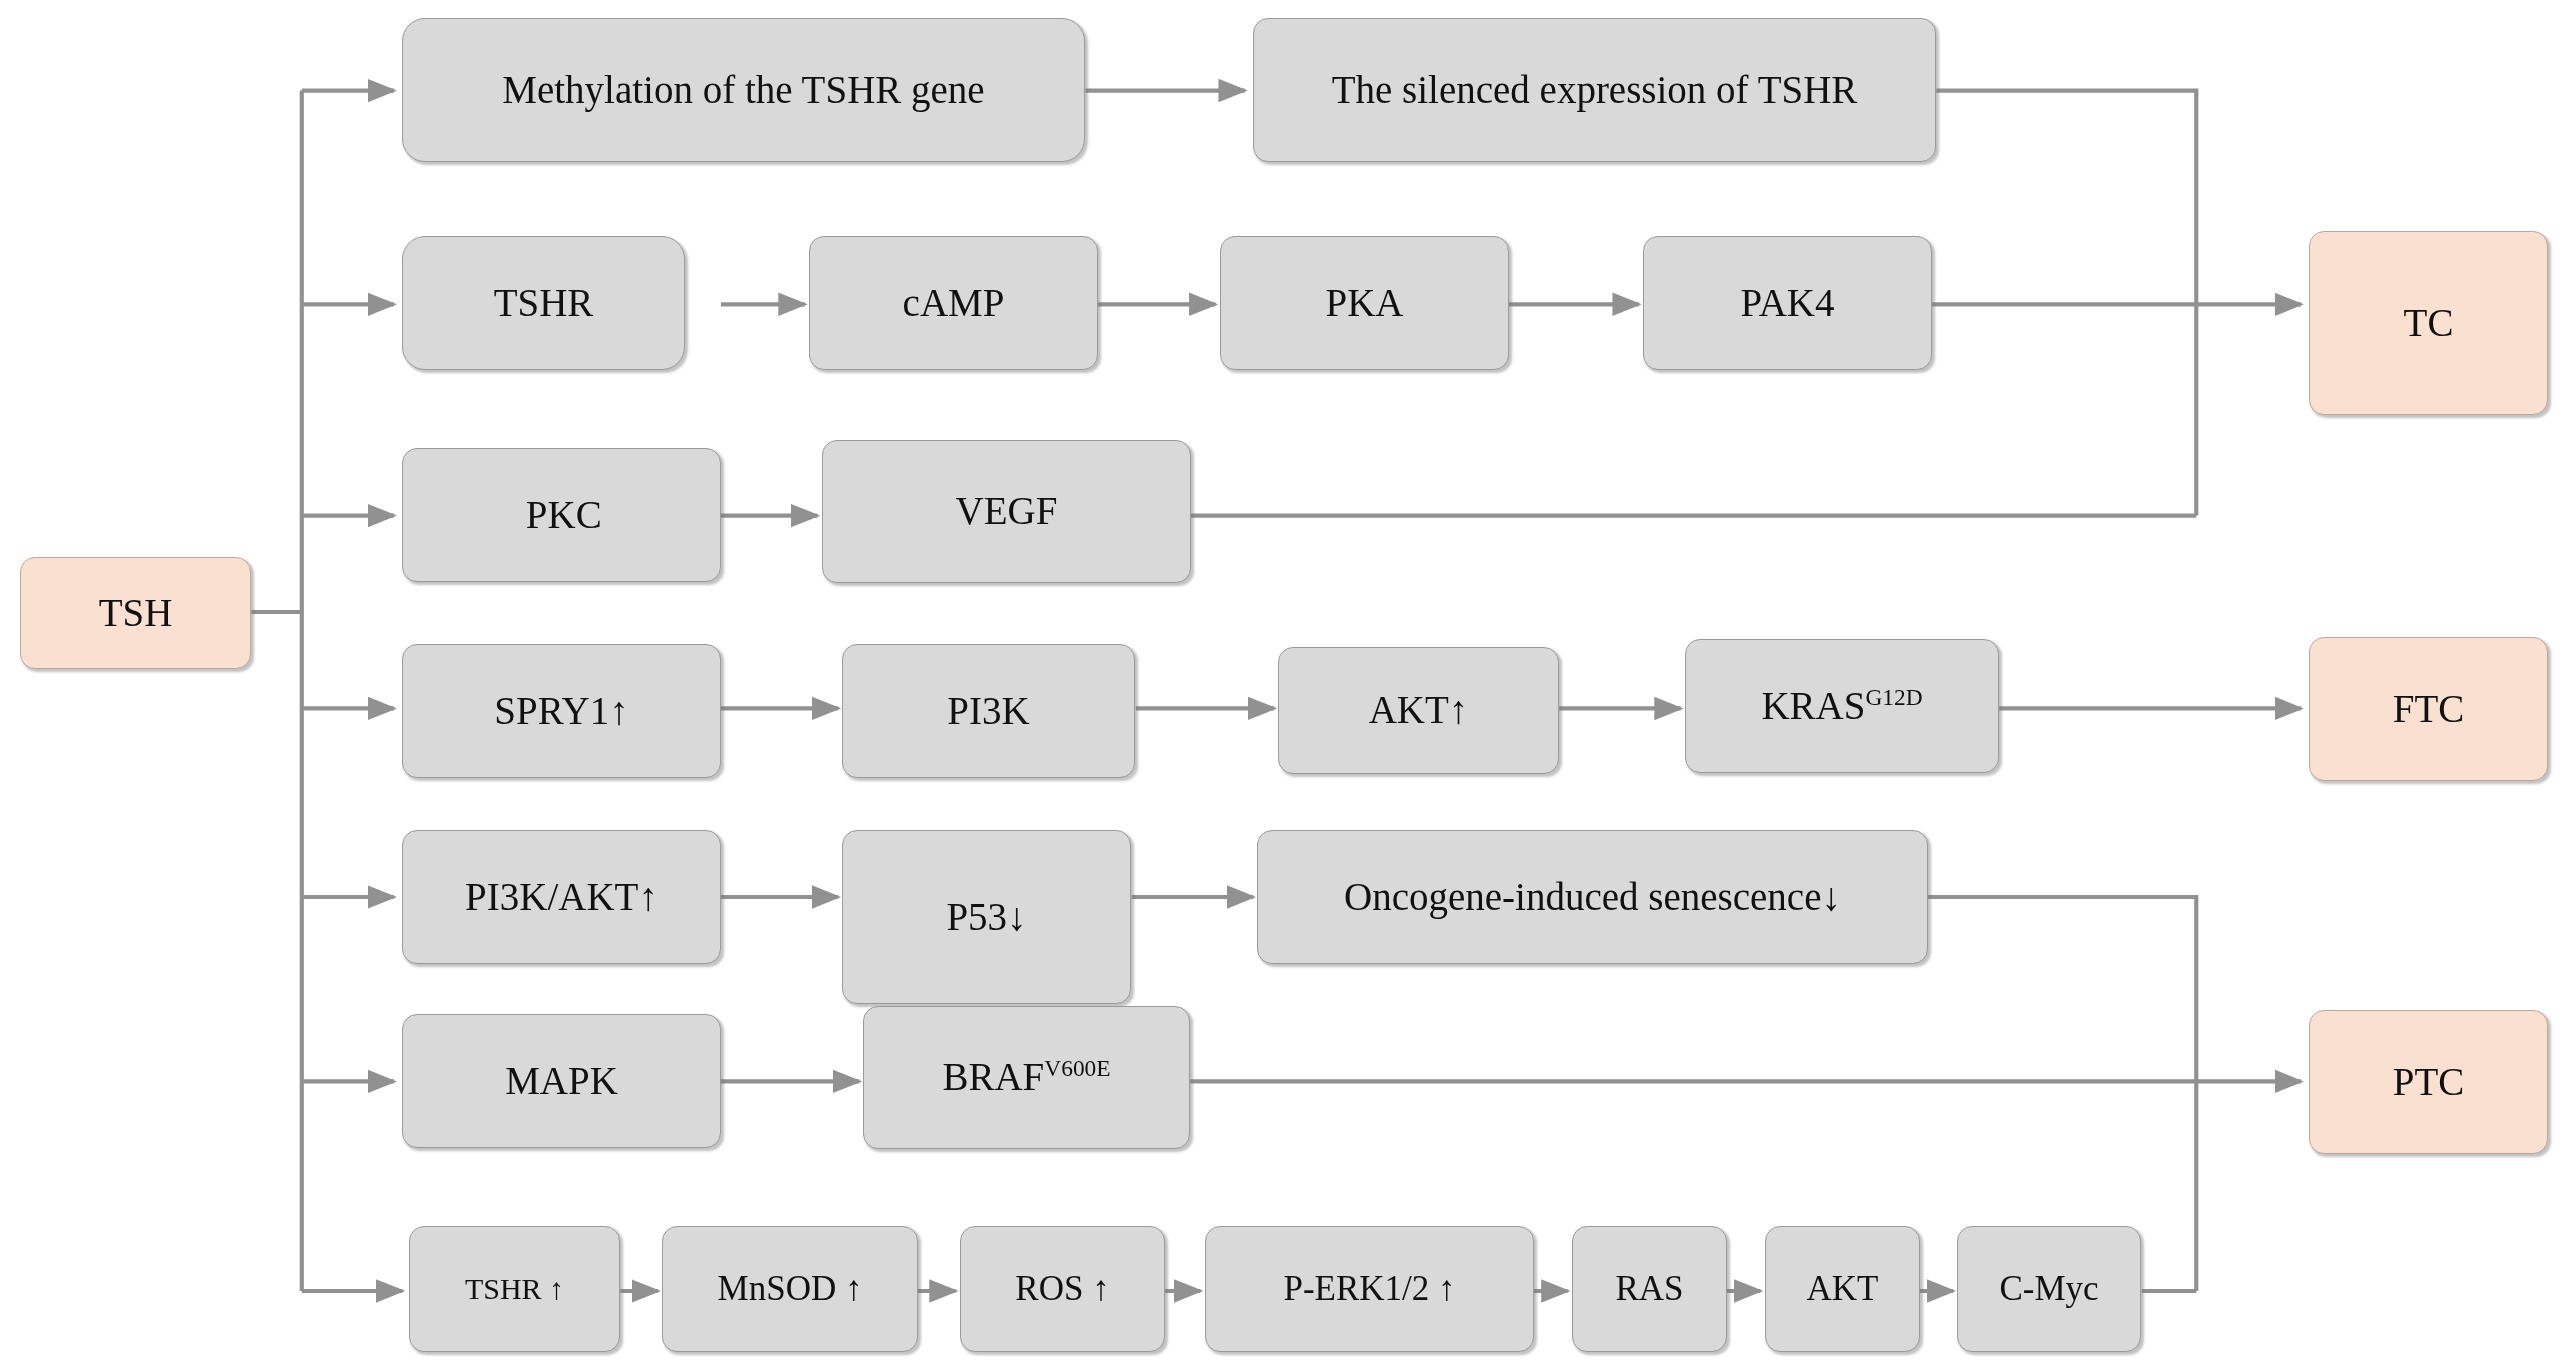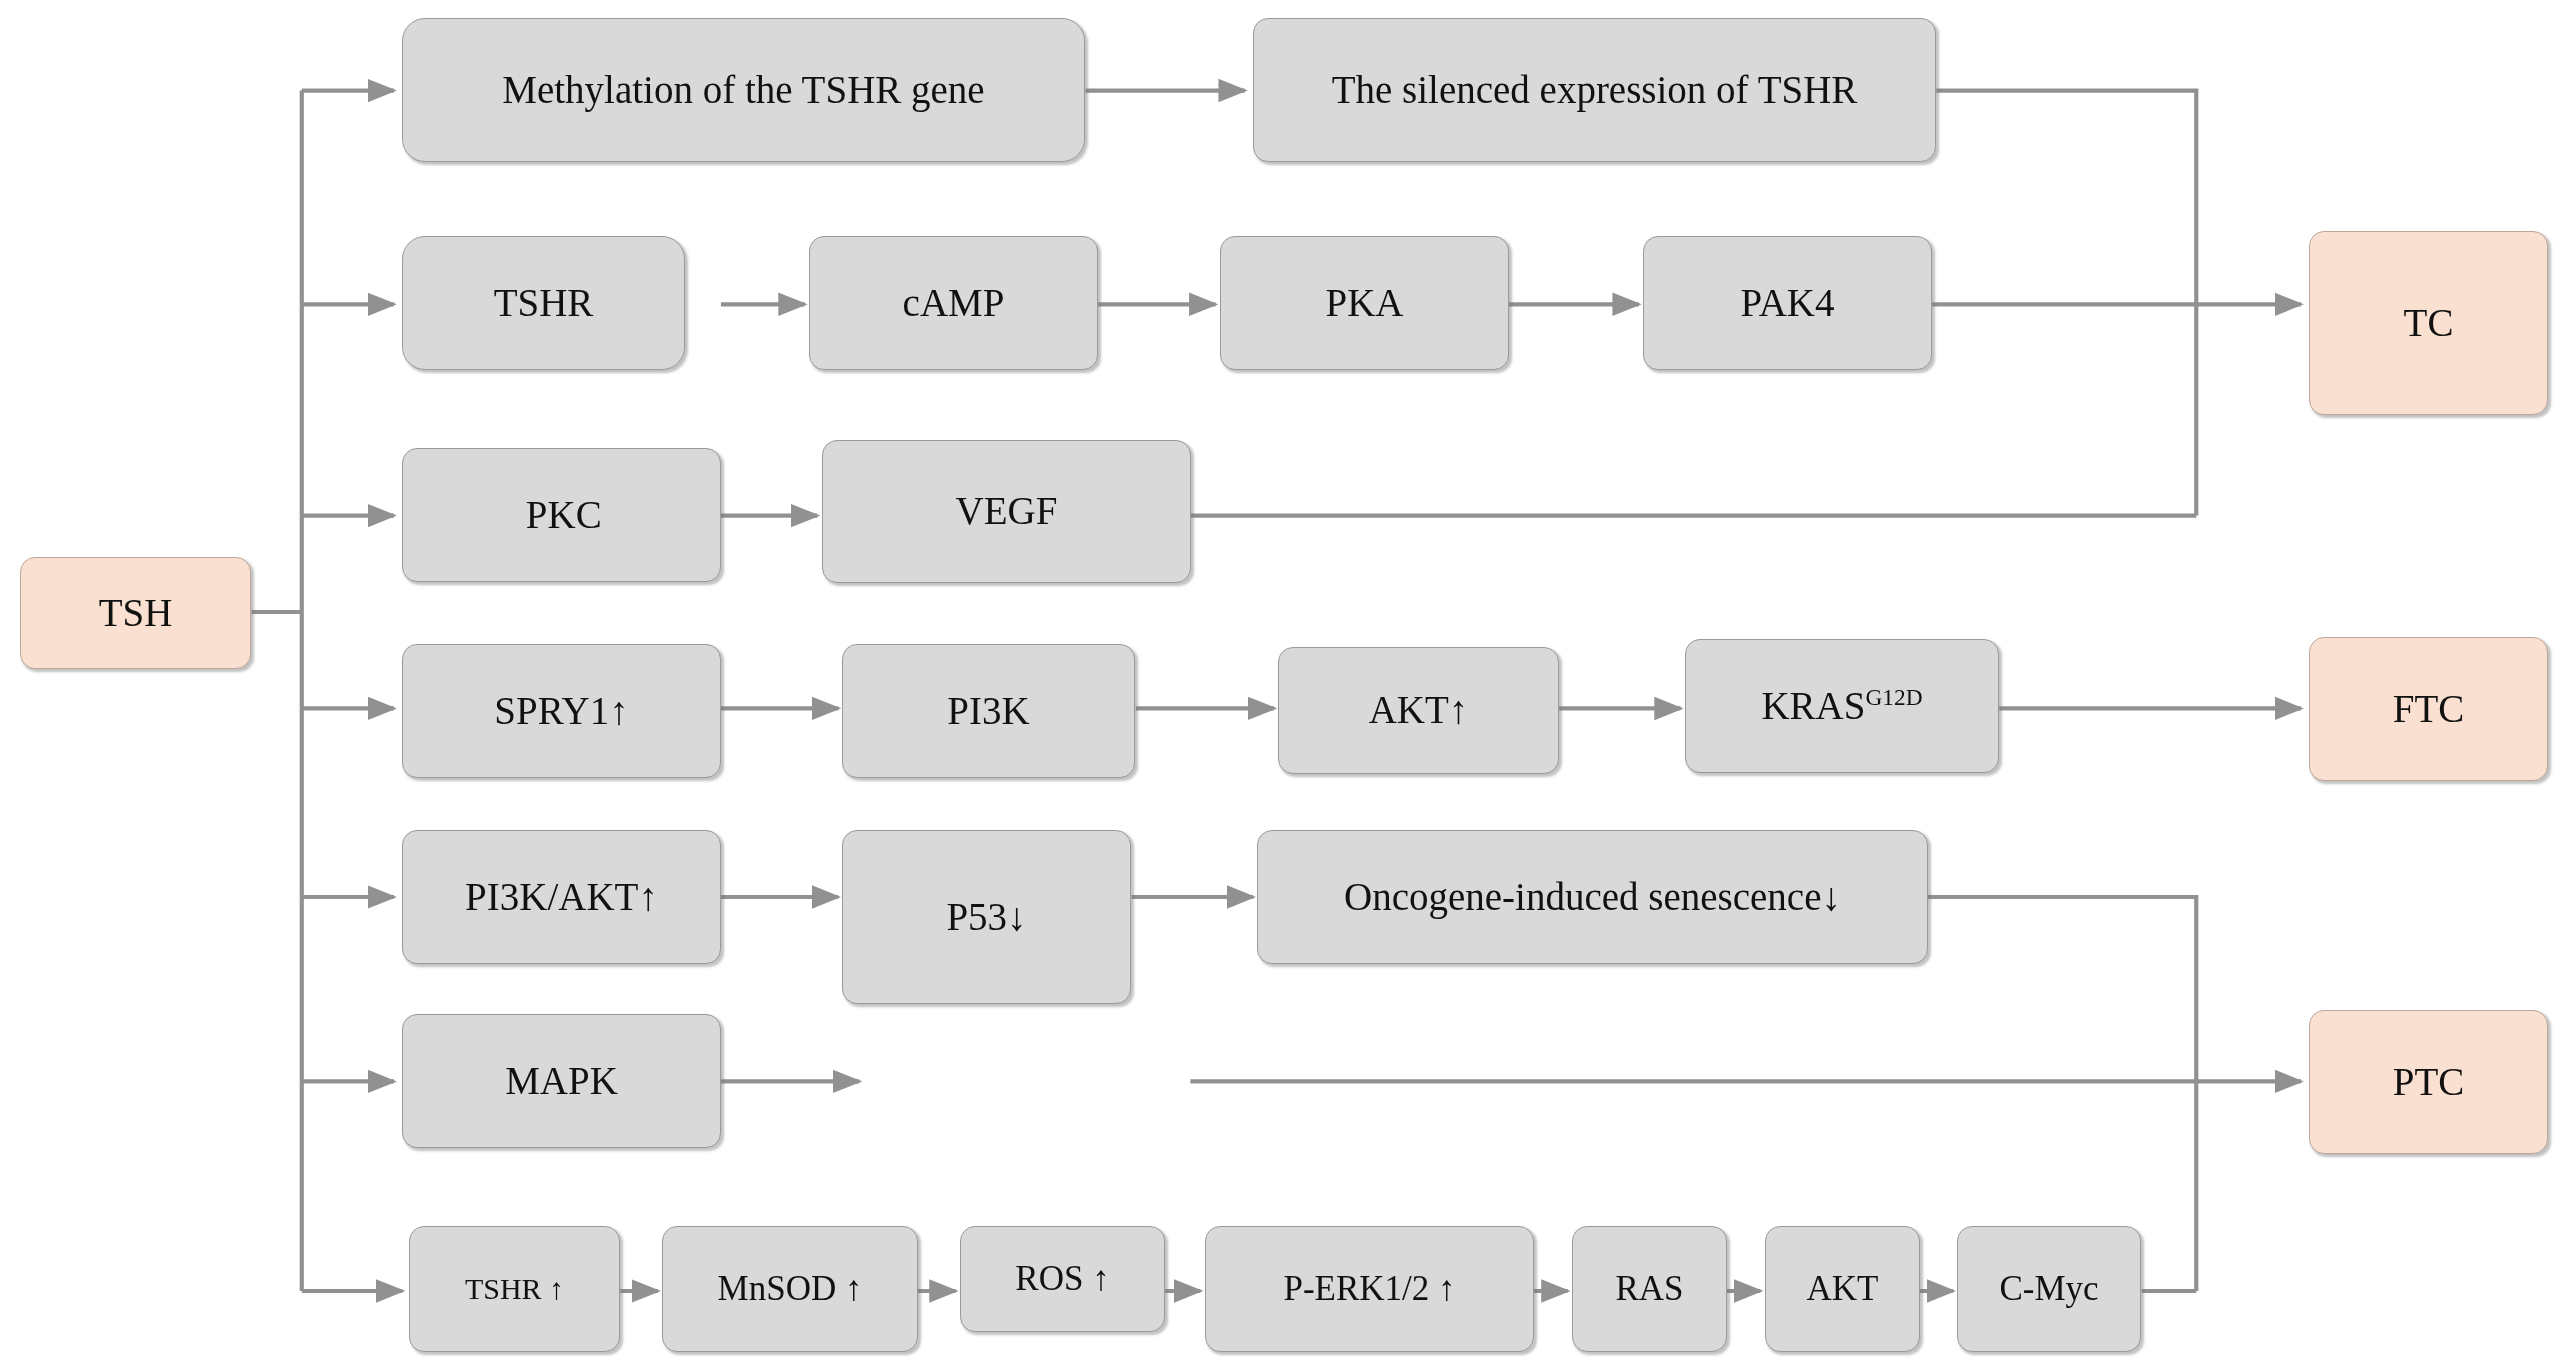--- a/index.html
+++ b/index.html
@@ -167,28 +167,33 @@
   <div class="node" style="left:842px; top:830px; width:289px; height:174px; font-size:39px;">
     <span class="label">P53↓</span>
   </div>
   <div class="node" style="left:1257px; top:830px; width:671px; height:134px; font-size:39px;">
     <span class="label">Oncogene-induced senescence↓</span>
   </div>
 
   <div class="node" style="left:402px; top:1014px; width:319px; height:134px; font-size:39px;">
     <span class="label">MAPK</span>
   </div>
+  <div class="node" style="left:863px; top:1006px; width:327px; height:143px; font-size:39px;">
+    <span class="label">
+      <span>BRAF</span><sup>V600E</sup>
+    </span>
+  </div>
 
   <div class="node" style="left:409px; top:1226px; width:211px; height:126px; font-size:30px;">
     <span class="label">TSHR ↑</span>
   </div>
   <div class="node" style="left:662px; top:1226px; width:256px; height:126px; font-size:35px;">
     <span class="label">MnSOD ↑</span>
   </div>
-  <div class="node" style="left:960px; top:1226px; width:205px; height:106px; font-size:35px;">
+  <div class="node" style="left:960px; top:1226px; width:205px; height:126px; font-size:35px;">
     <span class="label">ROS ↑</span>
   </div>
   <div class="node" style="left:1205px; top:1226px; width:329px; height:126px; font-size:35px;">
     <span class="label">P-ERK1/2 ↑</span>
   </div>
   <div class="node" style="left:1572px; top:1226px; width:155px; height:126px; font-size:35px;">
     <span class="label">RAS</span>
   </div>
   <div class="node" style="left:1765px; top:1226px; width:155px; height:126px; font-size:35px;">
     <span class="label">AKT</span>

